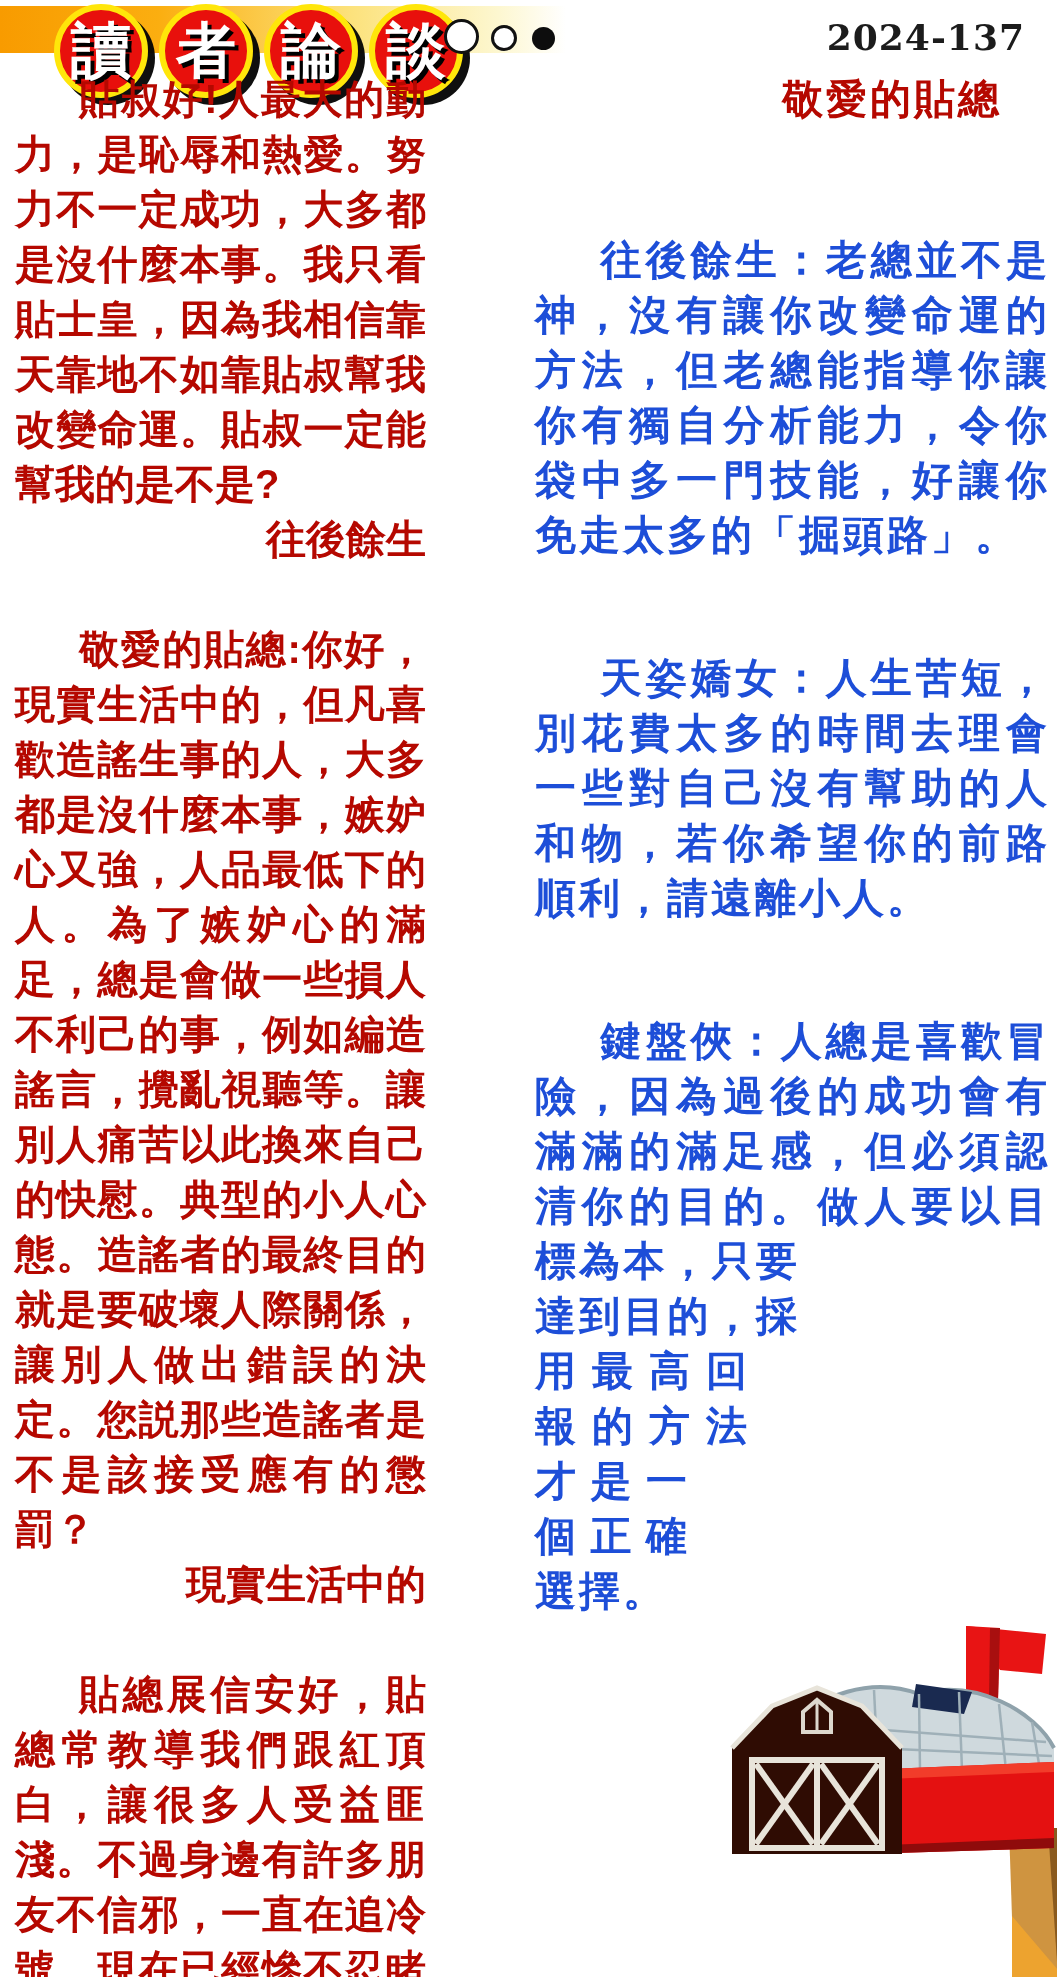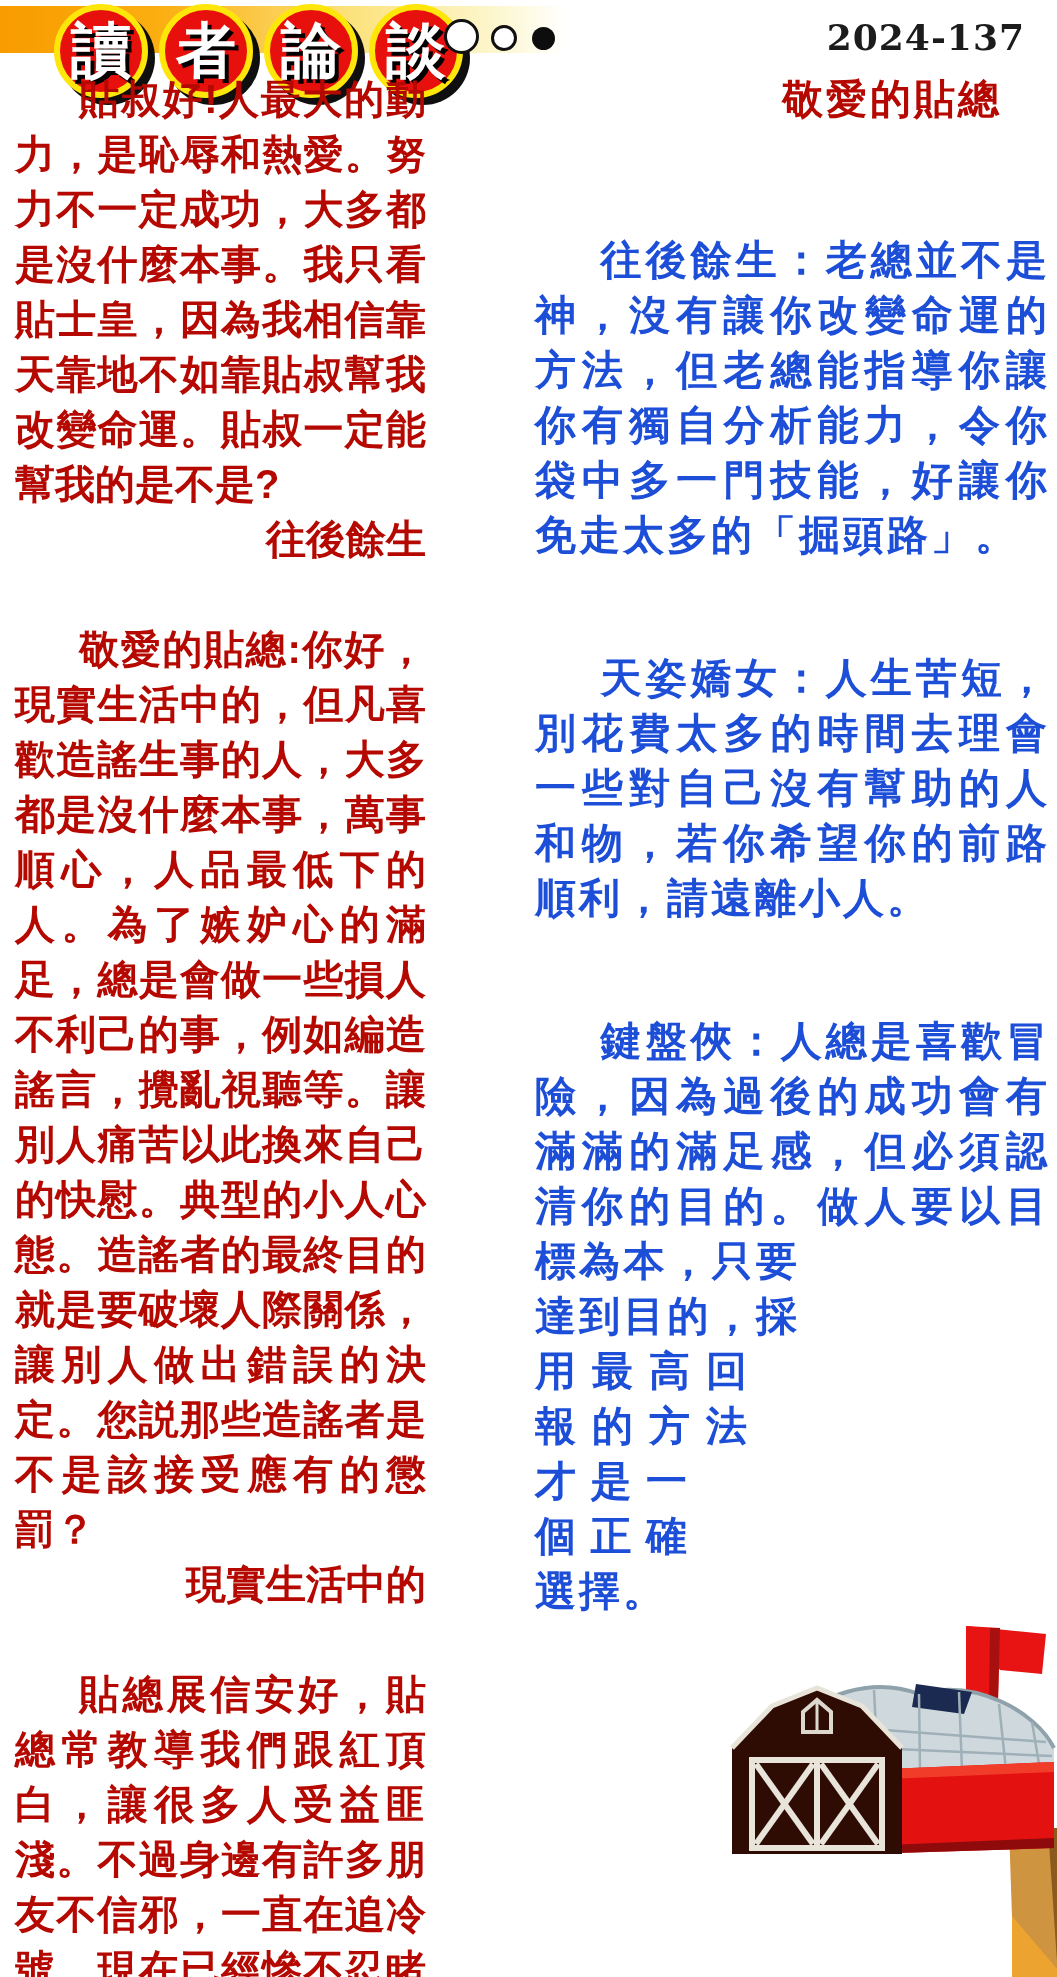--- a/index.html
+++ b/index.html
@@ -80,21 +80,21 @@
     <div class="dot dot-small"></div>
     <div class="dot dot-filled"></div>
 
     <div class="issue">2024-137</div>
   </div>
 
   <div class="col col-left" id="col-left">
       <div class="para letter indent"><span>貼叔好!人最大的動力，是恥辱和熱愛。努力不一定成功，大多都是沒什麼本事。我只看貼士皇，因為我相信靠天靠地不如靠貼叔幫我改變命運。貼叔一定能幫我的是不是?</span></div>
       <div class="para signature"><span>往後餘生</span></div>
       <div class="para spacer"></div>
-      <div class="para letter indent"><span>敬愛的貼總:你好，現實生活中的，但凡喜歡造謠生事的人，大多都是沒什麼本事，萬事順心，人品最低下的人。為了嫉妒心的滿足，總是會做一些損人不利己的事，例如編造謠言，攪亂視聽等。讓別人痛苦以此換來自己的快慰。典型的小人心態。造謠者的最終目的就是要破壞人際關係，讓別人做出錯誤的決定。您説那些造謠者是不是該接受應有的懲罰？</span></div>
+      <div class="para letter indent"><span>敬愛的貼總:你好，現實生活中的，但凡喜歡造謠生事的人，大多都是沒什麼本事，嫉妒心又強，人品最低下的人。為了嫉妒心的滿足，總是會做一些損人不利己的事，例如編造謠言，攪亂視聽等。讓別人痛苦以此換來自己的快慰。典型的小人心態。造謠者的最終目的就是要破壞人際關係，讓別人做出錯誤的決定。您説那些造謠者是不是該接受應有的懲罰？</span></div>
       <div class="para signature"><span>現實生活中的</span></div>
       <div class="para spacer"></div>
       <div class="para letter indent"><span>貼總展信安好，貼總常教導我們跟紅頂白，讓很多人受益匪淺。不過身邊有許多朋友不信邪，一直在追冷號，現在已經慘不忍睹負債累累。都説博彩不宜追冷，真的是不信邪都不行！根據2024年六</span></div>
     </div>
   <div class="col col-right" id="col-right">
       <div class="para signature padded"><span>敬愛的貼總</span></div>
       <div class="para spacer"></div>
       <div class="para spacer_small"></div>
       <div class="para reply indent"><span>往後餘生：老總並不是神，沒有讓你改變命運的方法，但老總能指導你讓你有獨自分析能力，令你袋中多一門技能，好讓你免走太多的「掘頭路」。</span></div>
       <div class="para spacer"></div>

